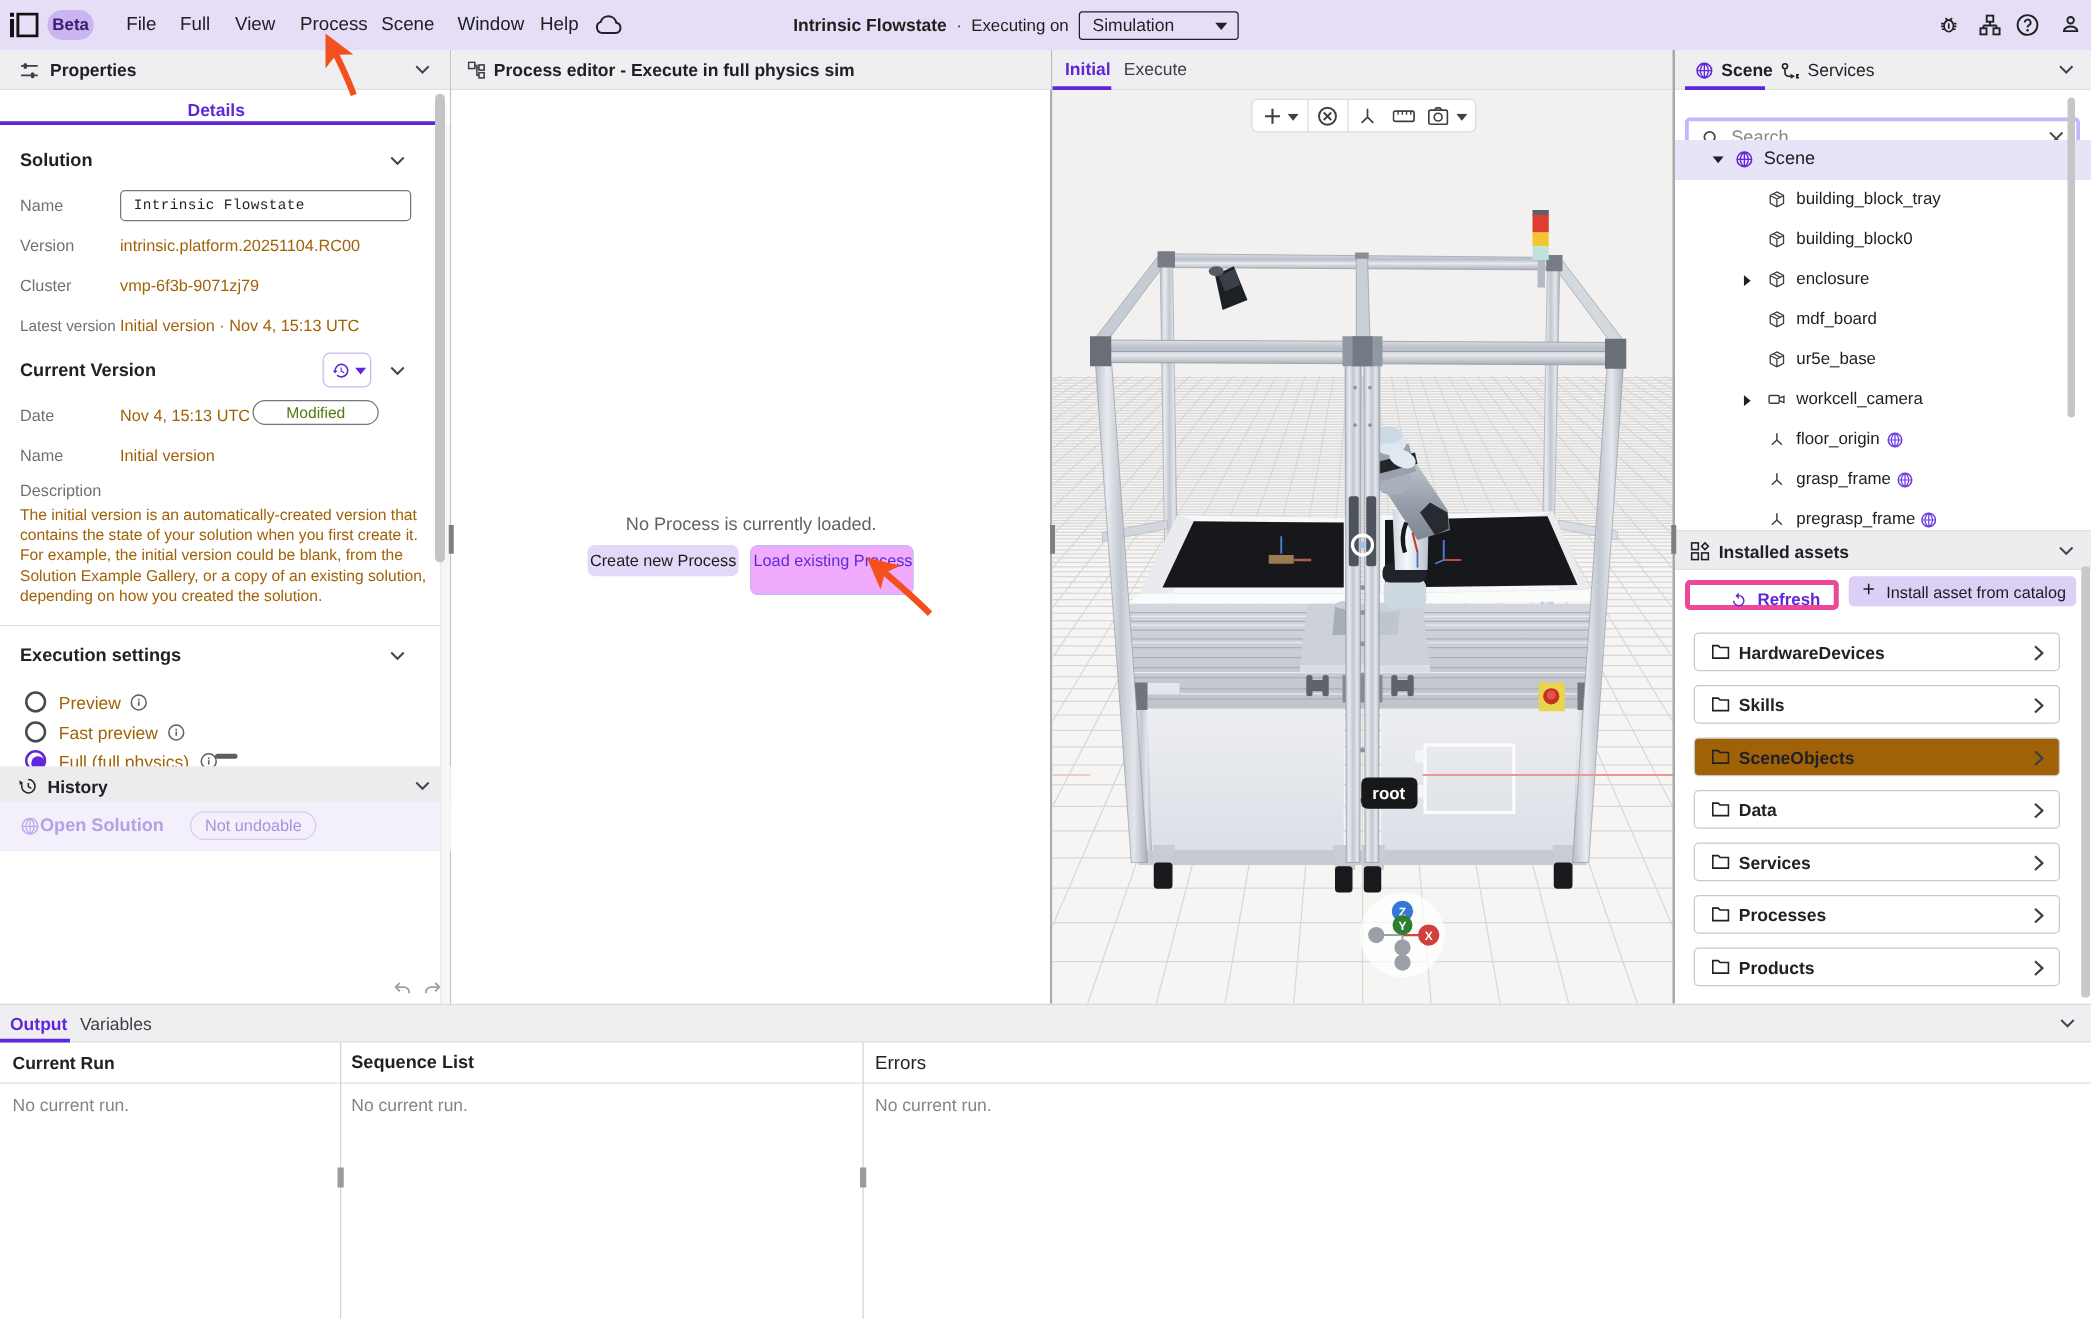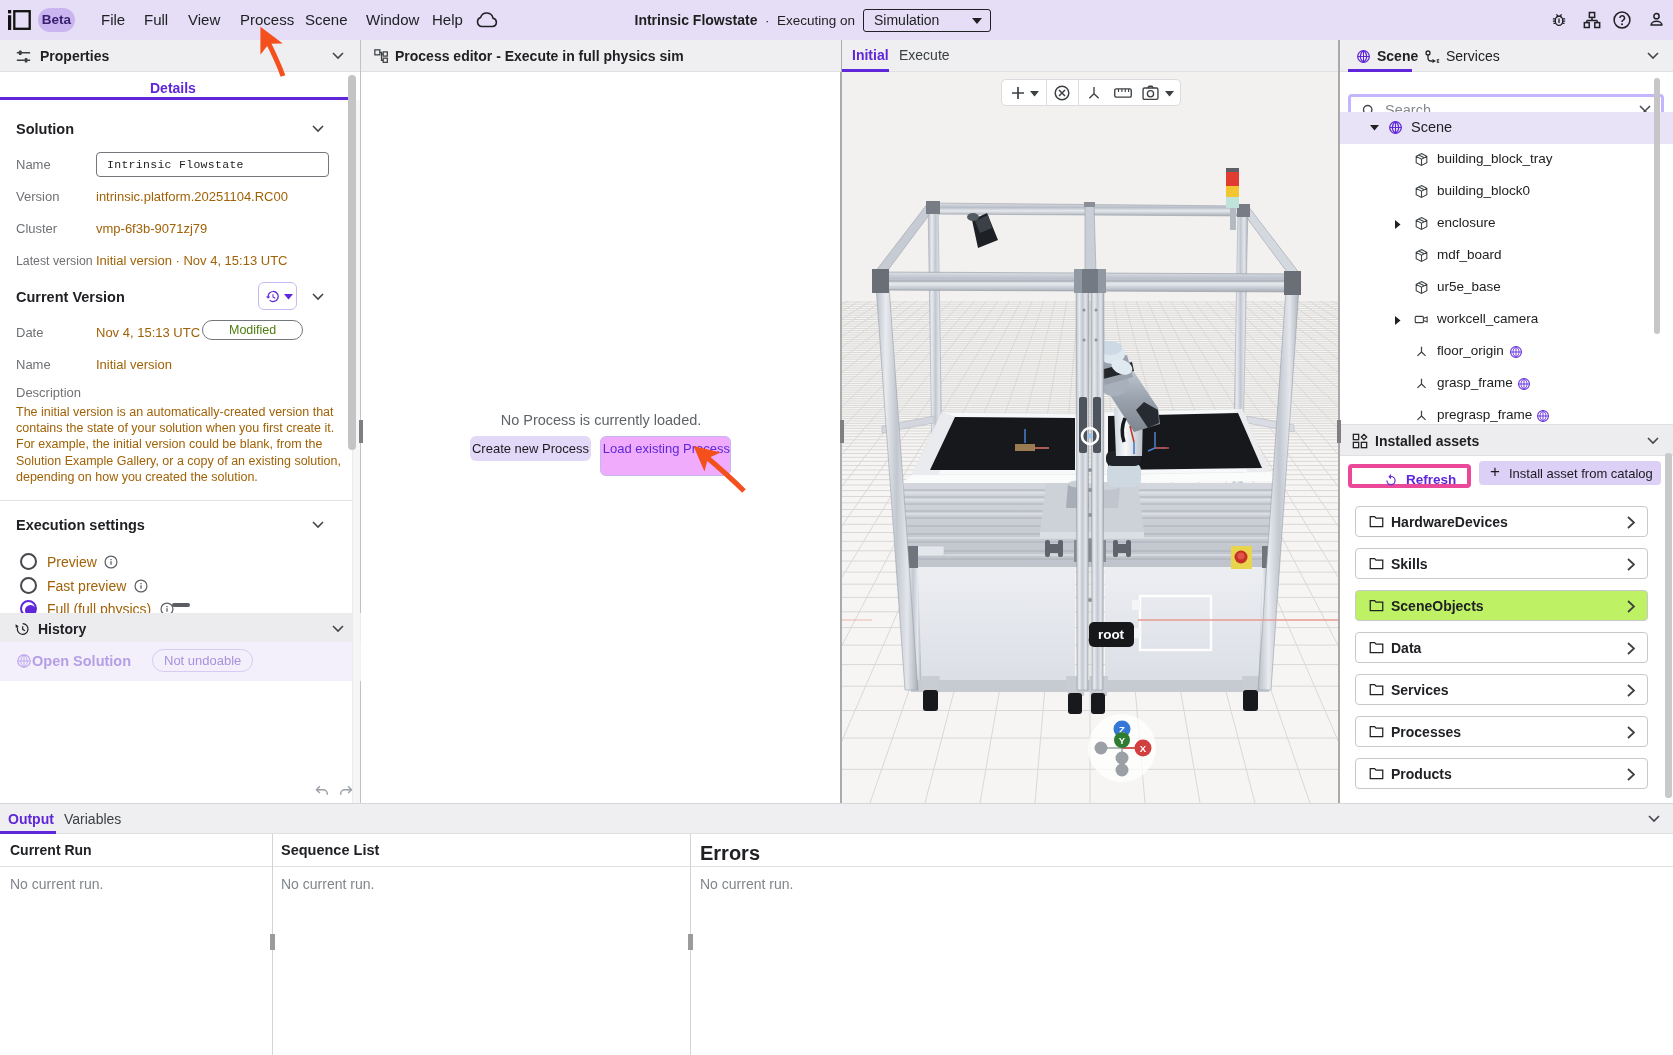--- a/index.html
+++ b/index.html
@@ -633,21 +633,21 @@
     </div>
     <div class="abs" style="left:16px;top:508px;width:293px;height:31px;border:1px solid #c8c9cc;border-radius:4px;background:#fff;">
       <svg class="abs" style="left:13px;top:8px" width="15" height="13" viewBox="0 0 24 20">
           <path d="M2 2 h7 l2.2 2.5 H22 V18 H2 Z" fill="none" stroke="#202124" stroke-width="2"></path>
         </svg>
       <div class="abs" style="left:35px;top:7px;font-size:14px;font-weight:bold;color:#202124;">Skills</div>
       <svg class="abs" style="left:271px;top:9px" width="8" height="13">
           <path d="M1 1 L7 6.5 L1 12" stroke="#3c4043" stroke-width="1.8" fill="none"></path>
         </svg>
     </div>
-    <div class="abs" style="left:16px;top:550px;width:293px;height:31px;border:1px solid #c8c9cc;border-radius:4px;background:#bef264;">
+    <div class="abs" style="left:16px;top:550px;width:293px;height:31px;border:1px solid #c8c9cc;border-radius:4px;background:#a16207;">
       <svg class="abs" style="left:13px;top:8px" width="15" height="13" viewBox="0 0 24 20">
           <path d="M2 2 h7 l2.2 2.5 H22 V18 H2 Z" fill="none" stroke="#202124" stroke-width="2"></path>
         </svg>
       <div class="abs" style="left:35px;top:7px;font-size:14px;font-weight:bold;color:#202124;">SceneObjects</div>
       <svg class="abs" style="left:271px;top:9px" width="8" height="13">
           <path d="M1 1 L7 6.5 L1 12" stroke="#3c4043" stroke-width="1.8" fill="none"></path>
         </svg>
     </div>
     <div class="abs" style="left:16px;top:592px;width:293px;height:31px;border:1px solid #c8c9cc;border-radius:4px;background:#fff;">
       <svg class="abs" style="left:13px;top:8px" width="15" height="13" viewBox="0 0 24 20">
@@ -700,21 +700,21 @@
       <div class="abs ptab" style="left:8px;top:7px;font-size:14px;">Output</div>
       <div class="tabu" style="left:0;top:27px;width:56px;"></div>
       <div class="abs" style="left:64px;top:7px;font-size:14px;color:#3c4043;">Variables</div>
       <svg class="abs" style="left:1648px;top:11px" width="12" height="8">
           <path d="M1 1 L6 6 L11 1" stroke="#42464b" stroke-width="1.6" fill="none"></path>
         </svg>
     </div>
     <div class="abs" style="left:0;top:30px;width:1673px;height:33px;border-bottom:1px solid #e0e0e0;">
       <div class="abs" style="left:10px;top:8px;font-weight:bold;font-size:14px;color:#202124;">Current Run</div>
       <div class="abs" style="left:281px;top:8px;font-weight:bold;font-size:14.5px;color:#202124;">Sequence List</div>
-      <div class="abs" style="left:700px;top:8px;font-weight:bold;font-size:20px;color:#202124;">Errors</div>
+      <div class="abs" style="left:700px;top:8px;font-weight:normal;font-size:15px;color:#202124;">Errors</div>
     </div>
     <div class="abs" style="left:10px;top:72px;font-size:14px;color:#80868b;">No current run.</div>
     <div class="abs" style="left:281px;top:72px;font-size:14px;color:#80868b;">No current run.</div>
     <div class="abs" style="left:700px;top:72px;font-size:14px;color:#80868b;">No current run.</div>
     <div class="abs" style="left:272px;top:30px;width:1px;height:222px;background:#d4d4d6;"></div>
     <div class="abs" style="left:690px;top:30px;width:1px;height:222px;background:#d4d4d6;"></div>
     <div class="abs" style="left:270px;top:130px;width:5px;height:16px;background:#9b9b9e;"></div>
     <div class="abs" style="left:688px;top:130px;width:5px;height:16px;background:#9b9b9e;"></div>
   </div>
 

